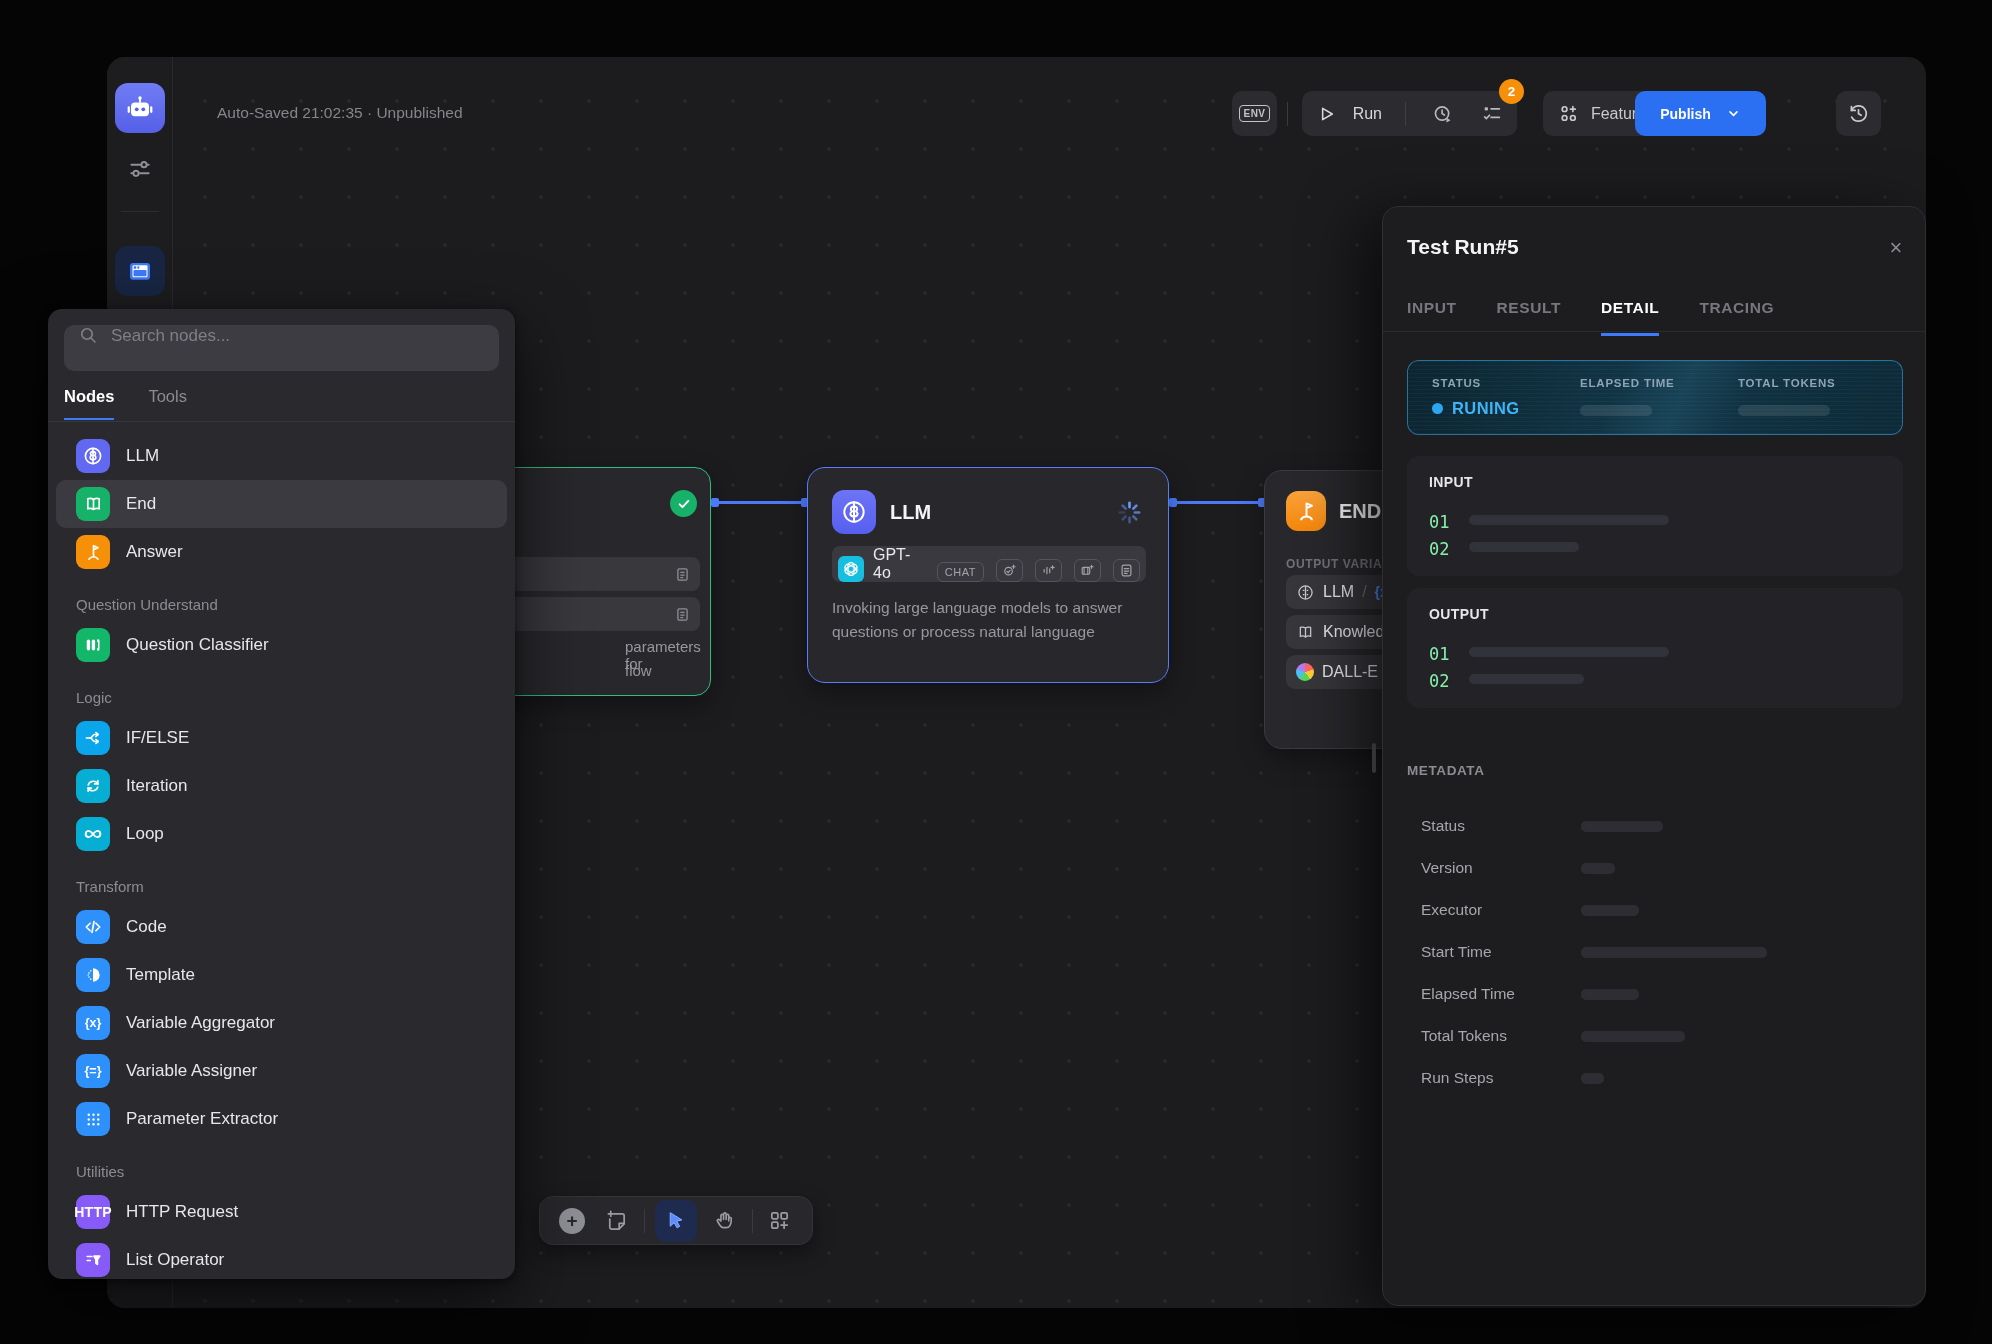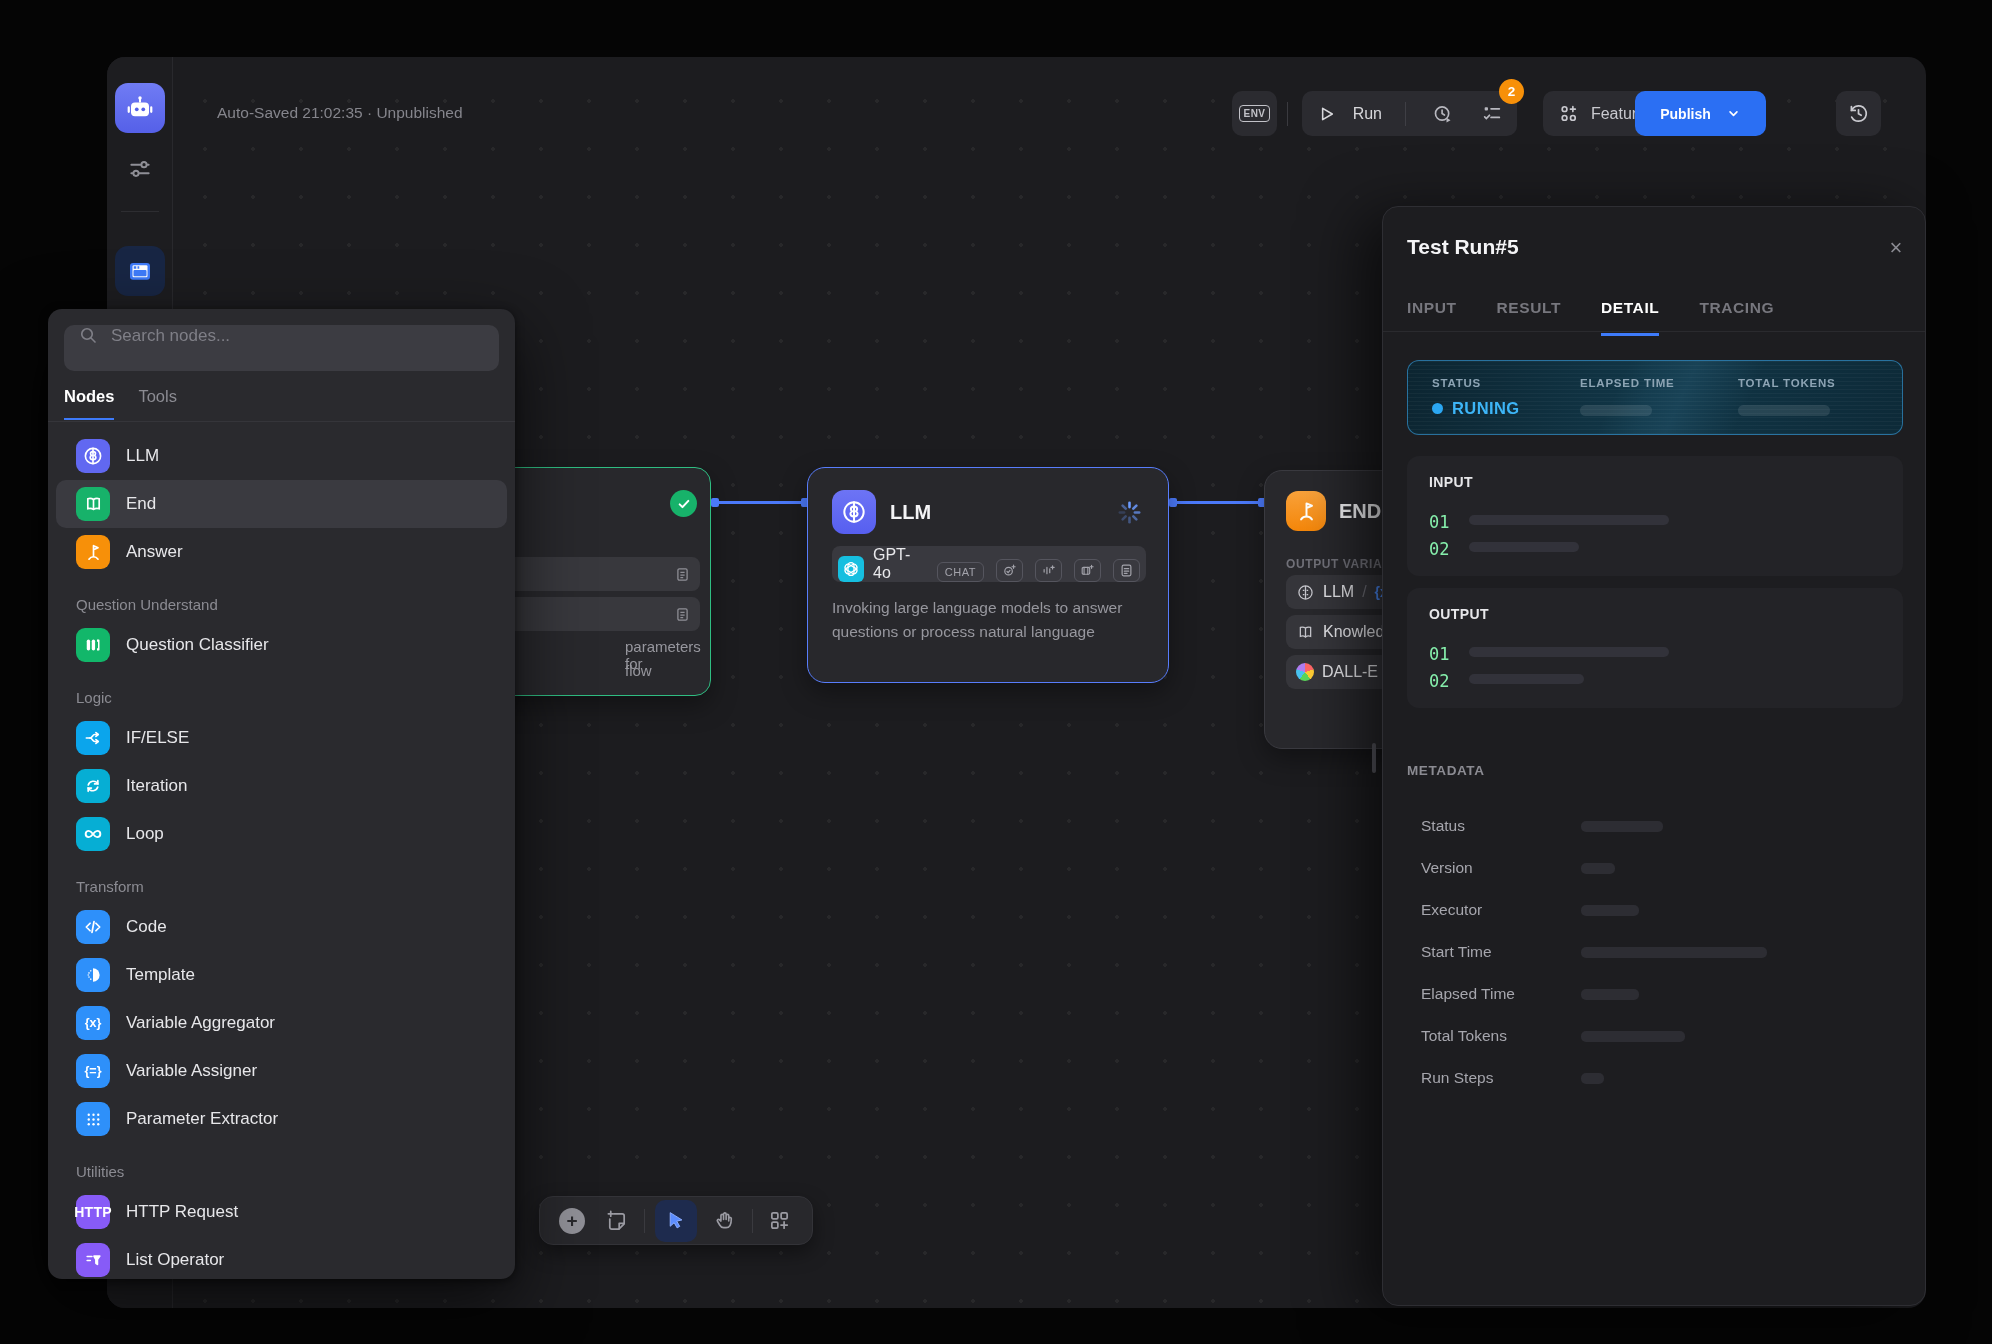--- a/index.html
+++ b/index.html
@@ -71,21 +71,21 @@
   .tool.active{background:#1e2b4e;border-radius:10px;width:42px;height:42px;}
   .tooldiv{width:1px;height:24px;background:#3a3a3f;}
   .pluscirc{width:26px;height:26px;border-radius:50%;background:#8f8f96;color:#28282c;font-size:19px;font-weight:bold;display:flex;align-items:center;justify-content:center;line-height:0;}
 
   
   #npanel{left:48px;top:309px;width:467px;height:970px;background:#2a2a2e;border-radius:14px;z-index:5;
           box-shadow:0 24px 70px rgba(0,0,0,.65),0 2px 8px rgba(0,0,0,.5);padding:16px 0 0 0;}
   #nsearch{left:16px;top:16px;width:435px;height:46px;background:#3c3c42;border-radius:10px;display:flex;align-items:flex-start;gap:11px;padding:0 14px;}
   #nsearch input{background:transparent;border:none;outline:none;color:#c9c9cf;font-size:17px;width:100%;}
   #nsearch input::placeholder{color:#7f7f87;}
-  #ntabs{left:16px;top:78px;width:435px;display:flex;gap:24px;}
+  #ntabs{left:16px;top:78px;width:435px;display:flex;gap:34px;}
   .ntab{font-size:16.5px;padding-bottom:12px;color:#8b8b92;}
   .ntab.active{color:#fff;font-weight:bold;border-bottom:2.5px solid #3e7bfa;}
   #ntabline{left:0;top:112px;width:467px;height:1px;background:#35353a;}
   #nlist{left:0;top:113px;width:467px;}
   .nrow{display:flex;align-items:center;gap:16px;height:48px;padding:0 0 0 20px;margin:0 8px;border-radius:10px;}
   .nrow.hover{background:#3a3a40;}
   .nicon{width:34px;height:34px;border-radius:9px;display:flex;align-items:center;justify-content:center;color:#fff;flex:0 0 34px;}
   .nlabel{font-size:17px;color:#e7e7ea;}
   .nhead{font-size:15px;color:#8b8b92;padding:20px 0 8px 28px;}
   .ticon{font-weight:bold;font-size:11px;color:#fff;}

